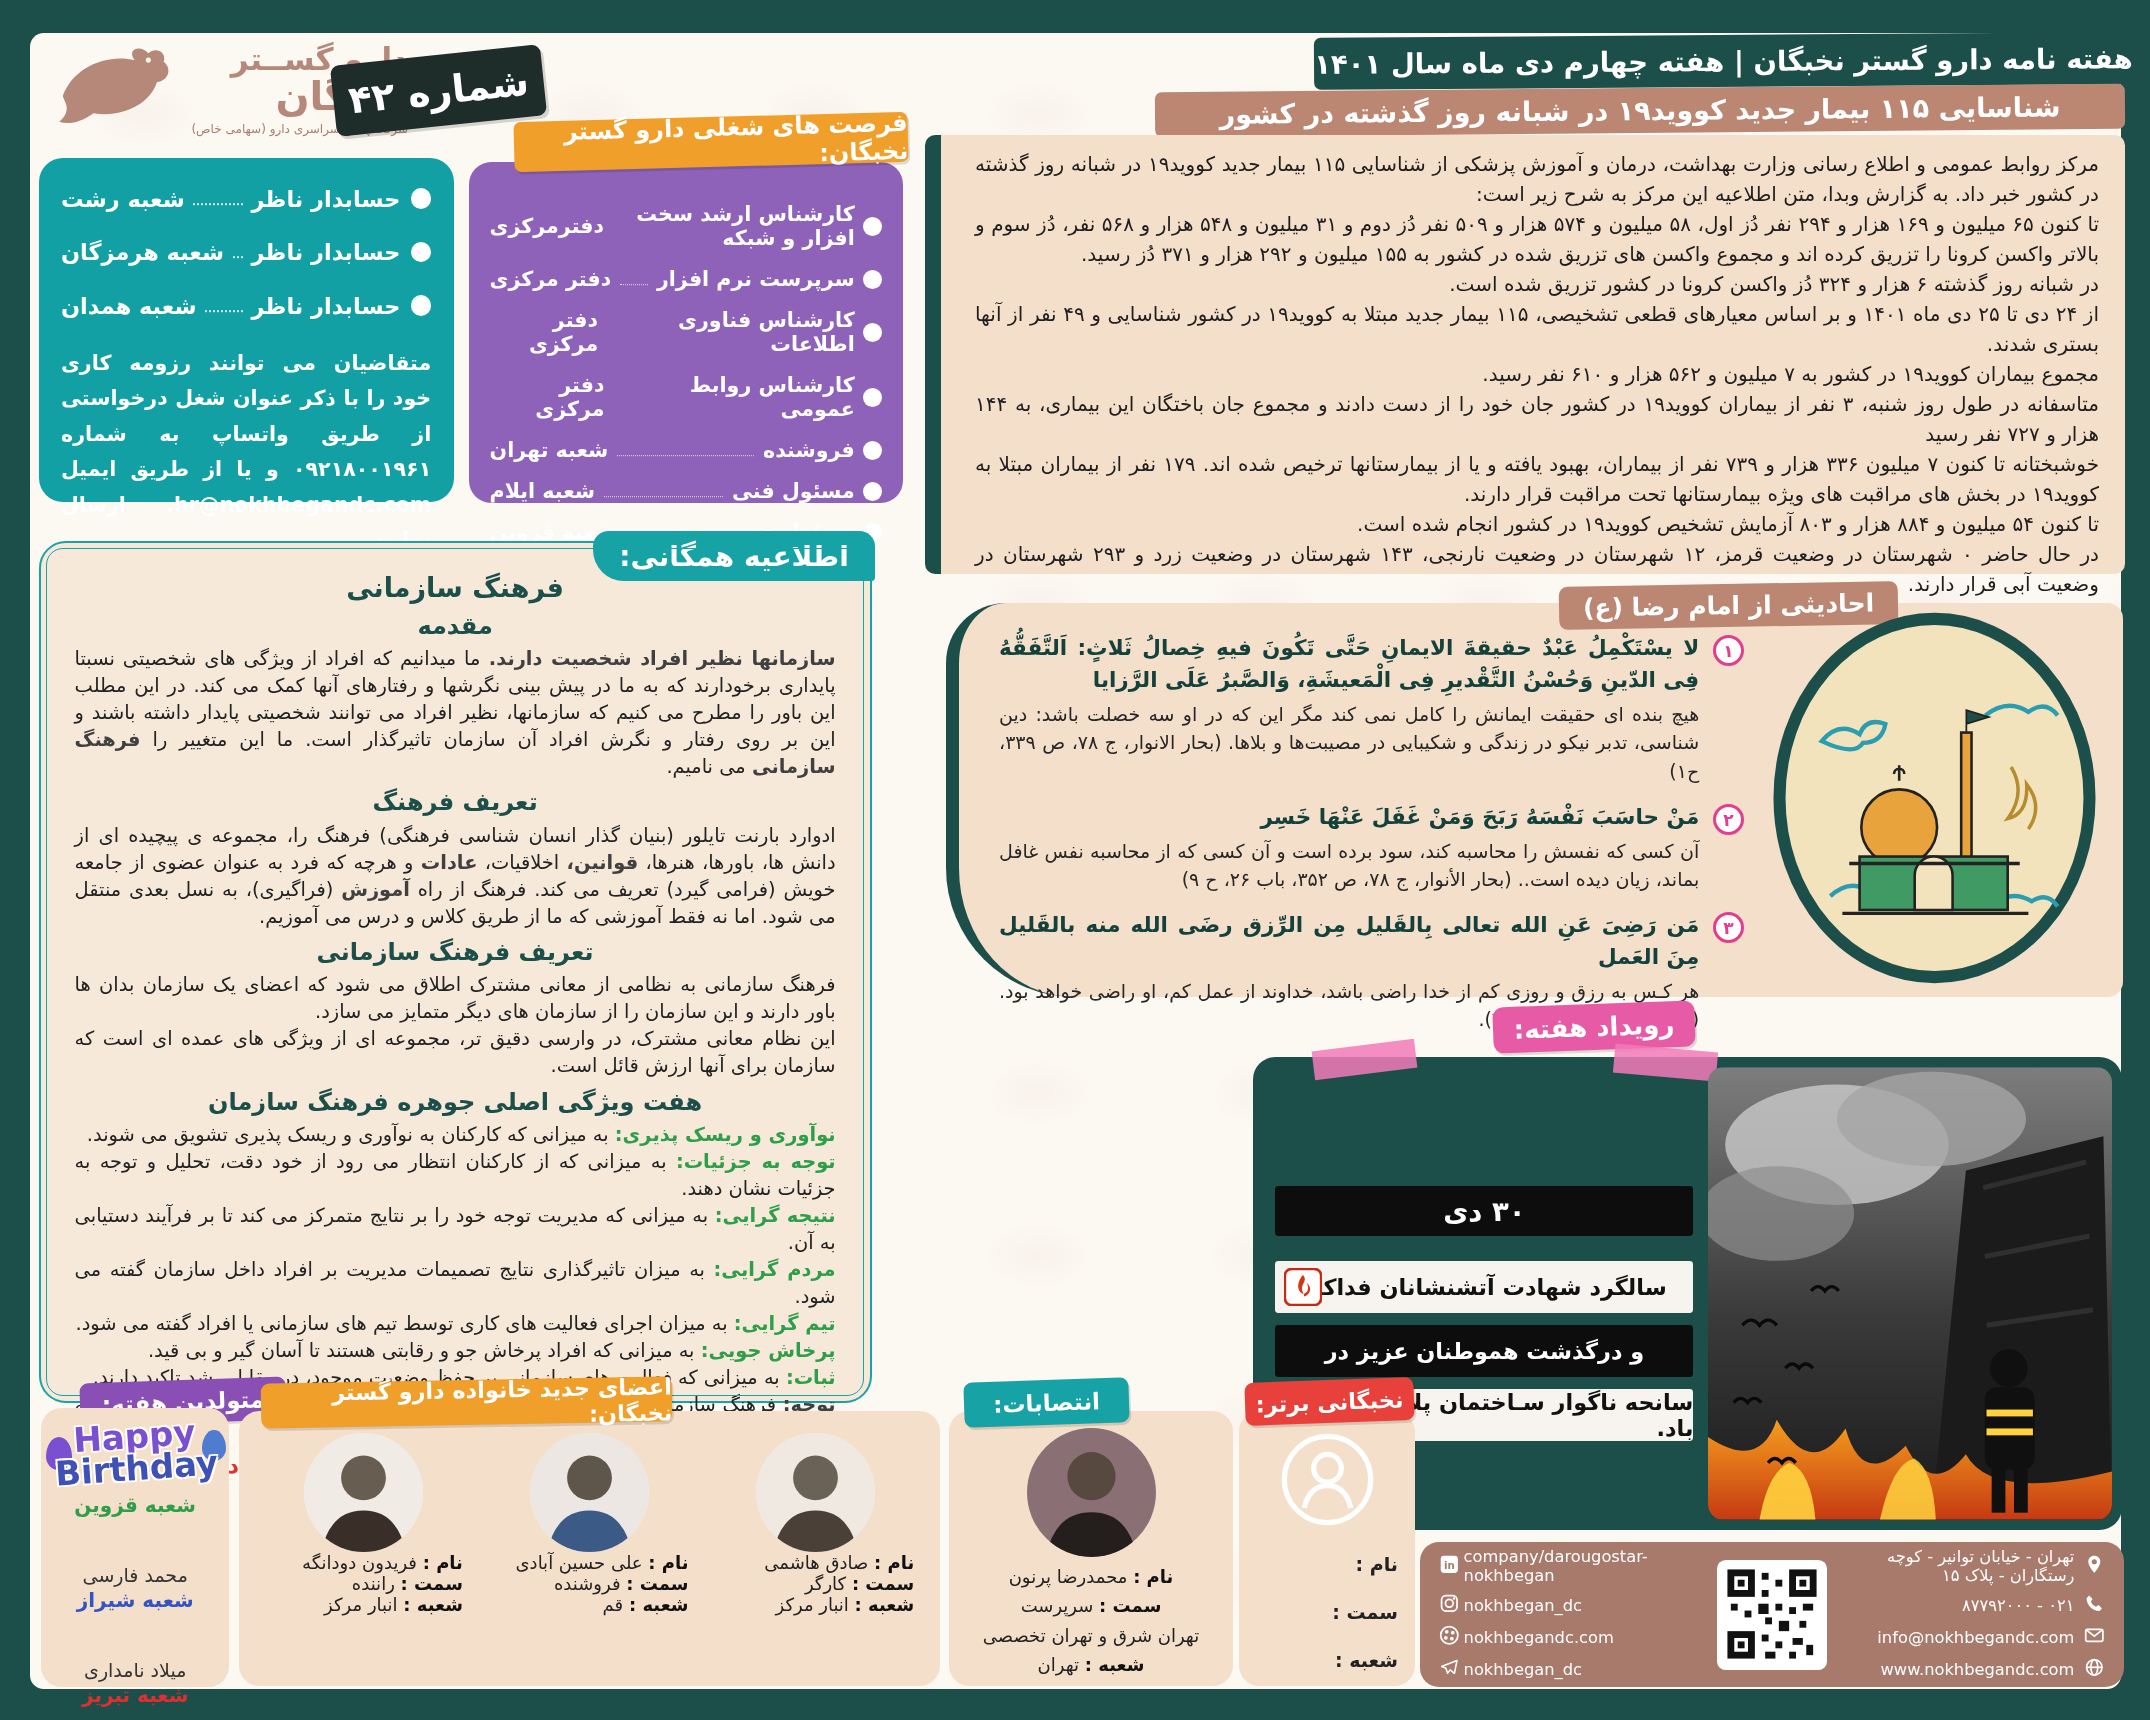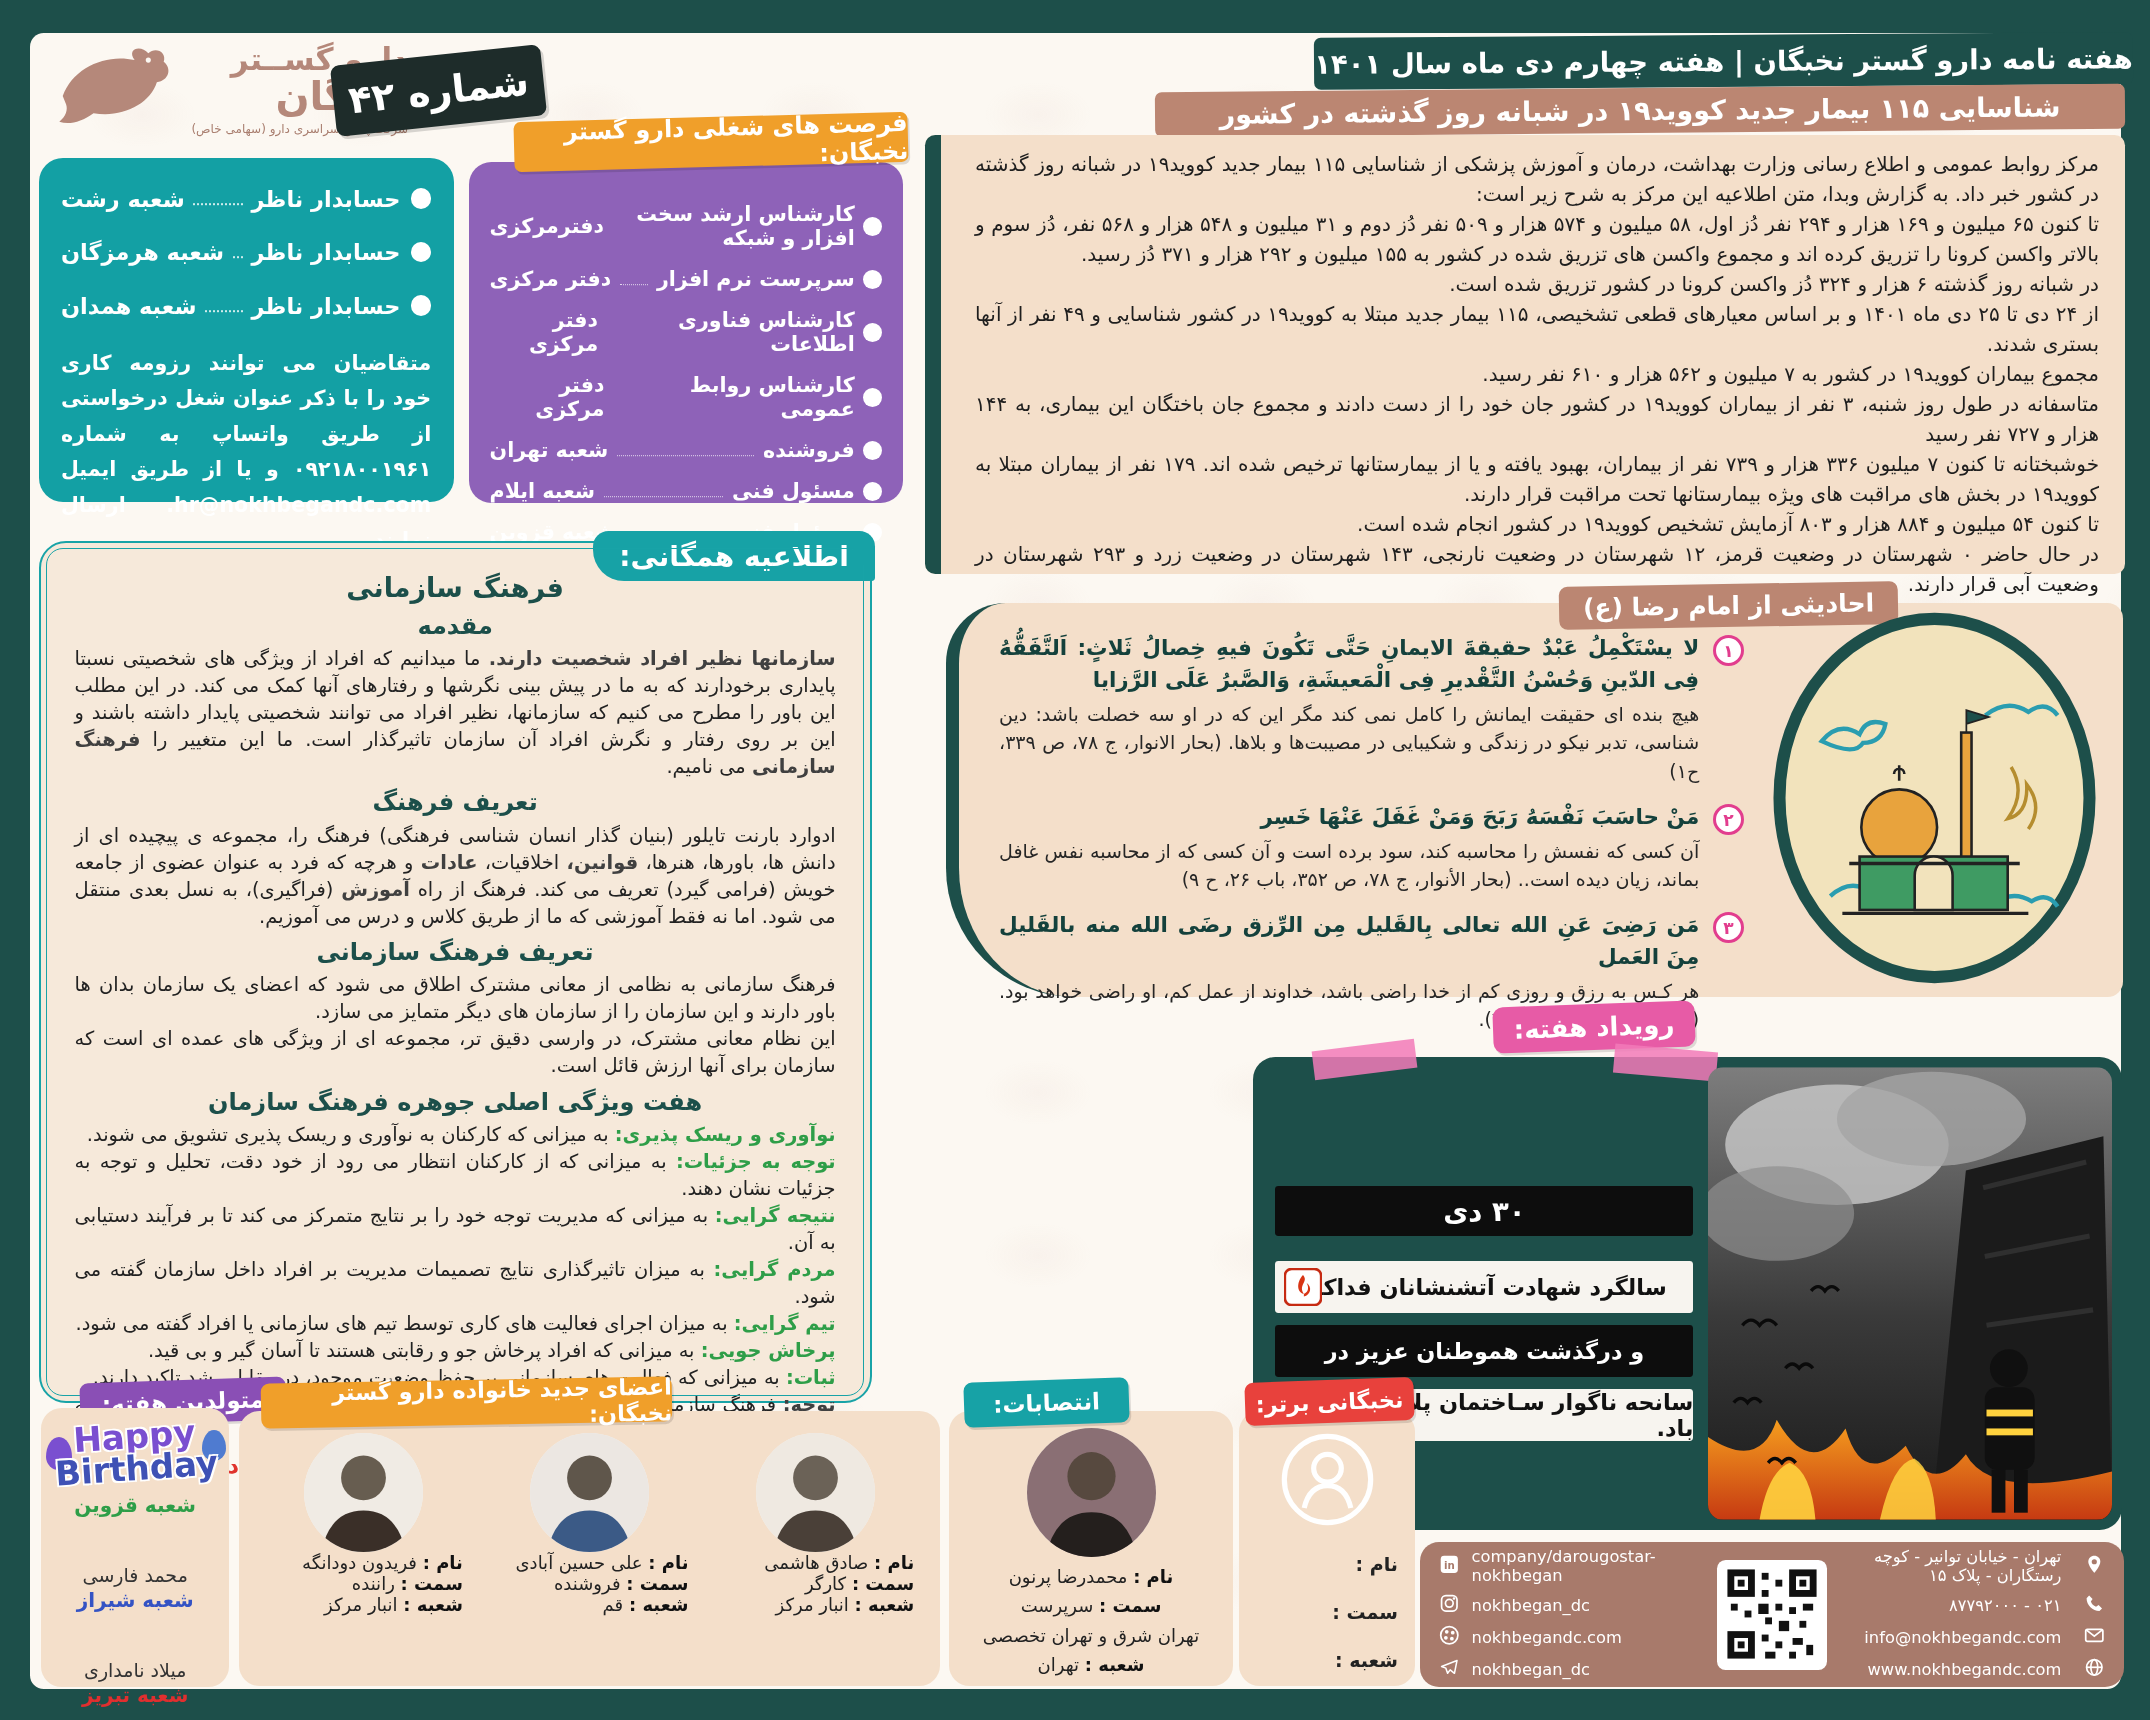--- a/index.html
+++ b/index.html
@@ -129,25 +129,25 @@
 
   .topm-box { left:1209px; top:1378px; width:176px; height:275px; background:#f4dfca; border-radius:20.6px;
     padding:20.6px 17px; direction:rtl; }
   .topm-avatar { display:flex; justify-content:center; margin-bottom:22.4px; }
   .trow { font-size:19px; font-weight:bold; color:#222; margin-top:26px; text-align:right; }
 
   
   .footer-box { left:1390px; top:1509px; width:704px; height:145px; background:#a87a6b; border-radius:19px;
     display:flex; direction:rtl; align-items:center; padding:12px 19px; gap:13.8px; color:#fff; }
   .f-contacts { flex:1; display:flex; flex-direction:column; gap:7.7px; }
-  .f-crow { display:flex; direction:rtl; align-items:center; gap:23px; font-size:16.3px; justify-content:flex-start; }
+  .f-crow { display:flex; direction:rtl; align-items:center; gap:10px; font-size:16.3px; justify-content:flex-start; }
   .f-crow .ic { flex:none; order:-1; }
   .f-qr { flex:none; width:110px; height:110px; background:#fff; border-radius:8.6px; padding:6.9px; }
   .f-socials { flex:1; display:flex; flex-direction:column; gap:7.7px; direction:ltr; }
-  .f-srow { display:flex; align-items:center; gap:12px; font-size:16.3px; }
+  .f-srow { display:flex; align-items:center; gap:4px; font-size:16.3px; }
 </style>
 </head>
 <body>
 
 <div class="canvas">
 
   <div class="abs logo">
     <span>
       <svg width="129" height="89" viewBox="0 0 150 104">
         <path d="M18 62 C30 28 70 12 102 20 C92 6 110 2 118 12 C126 4 140 10 136 22 C146 30 142 44 128 46 C120 72 86 88 54 82 C40 92 26 96 14 92 C22 86 24 78 22 72 Z" fill="#b5887a"></path>

